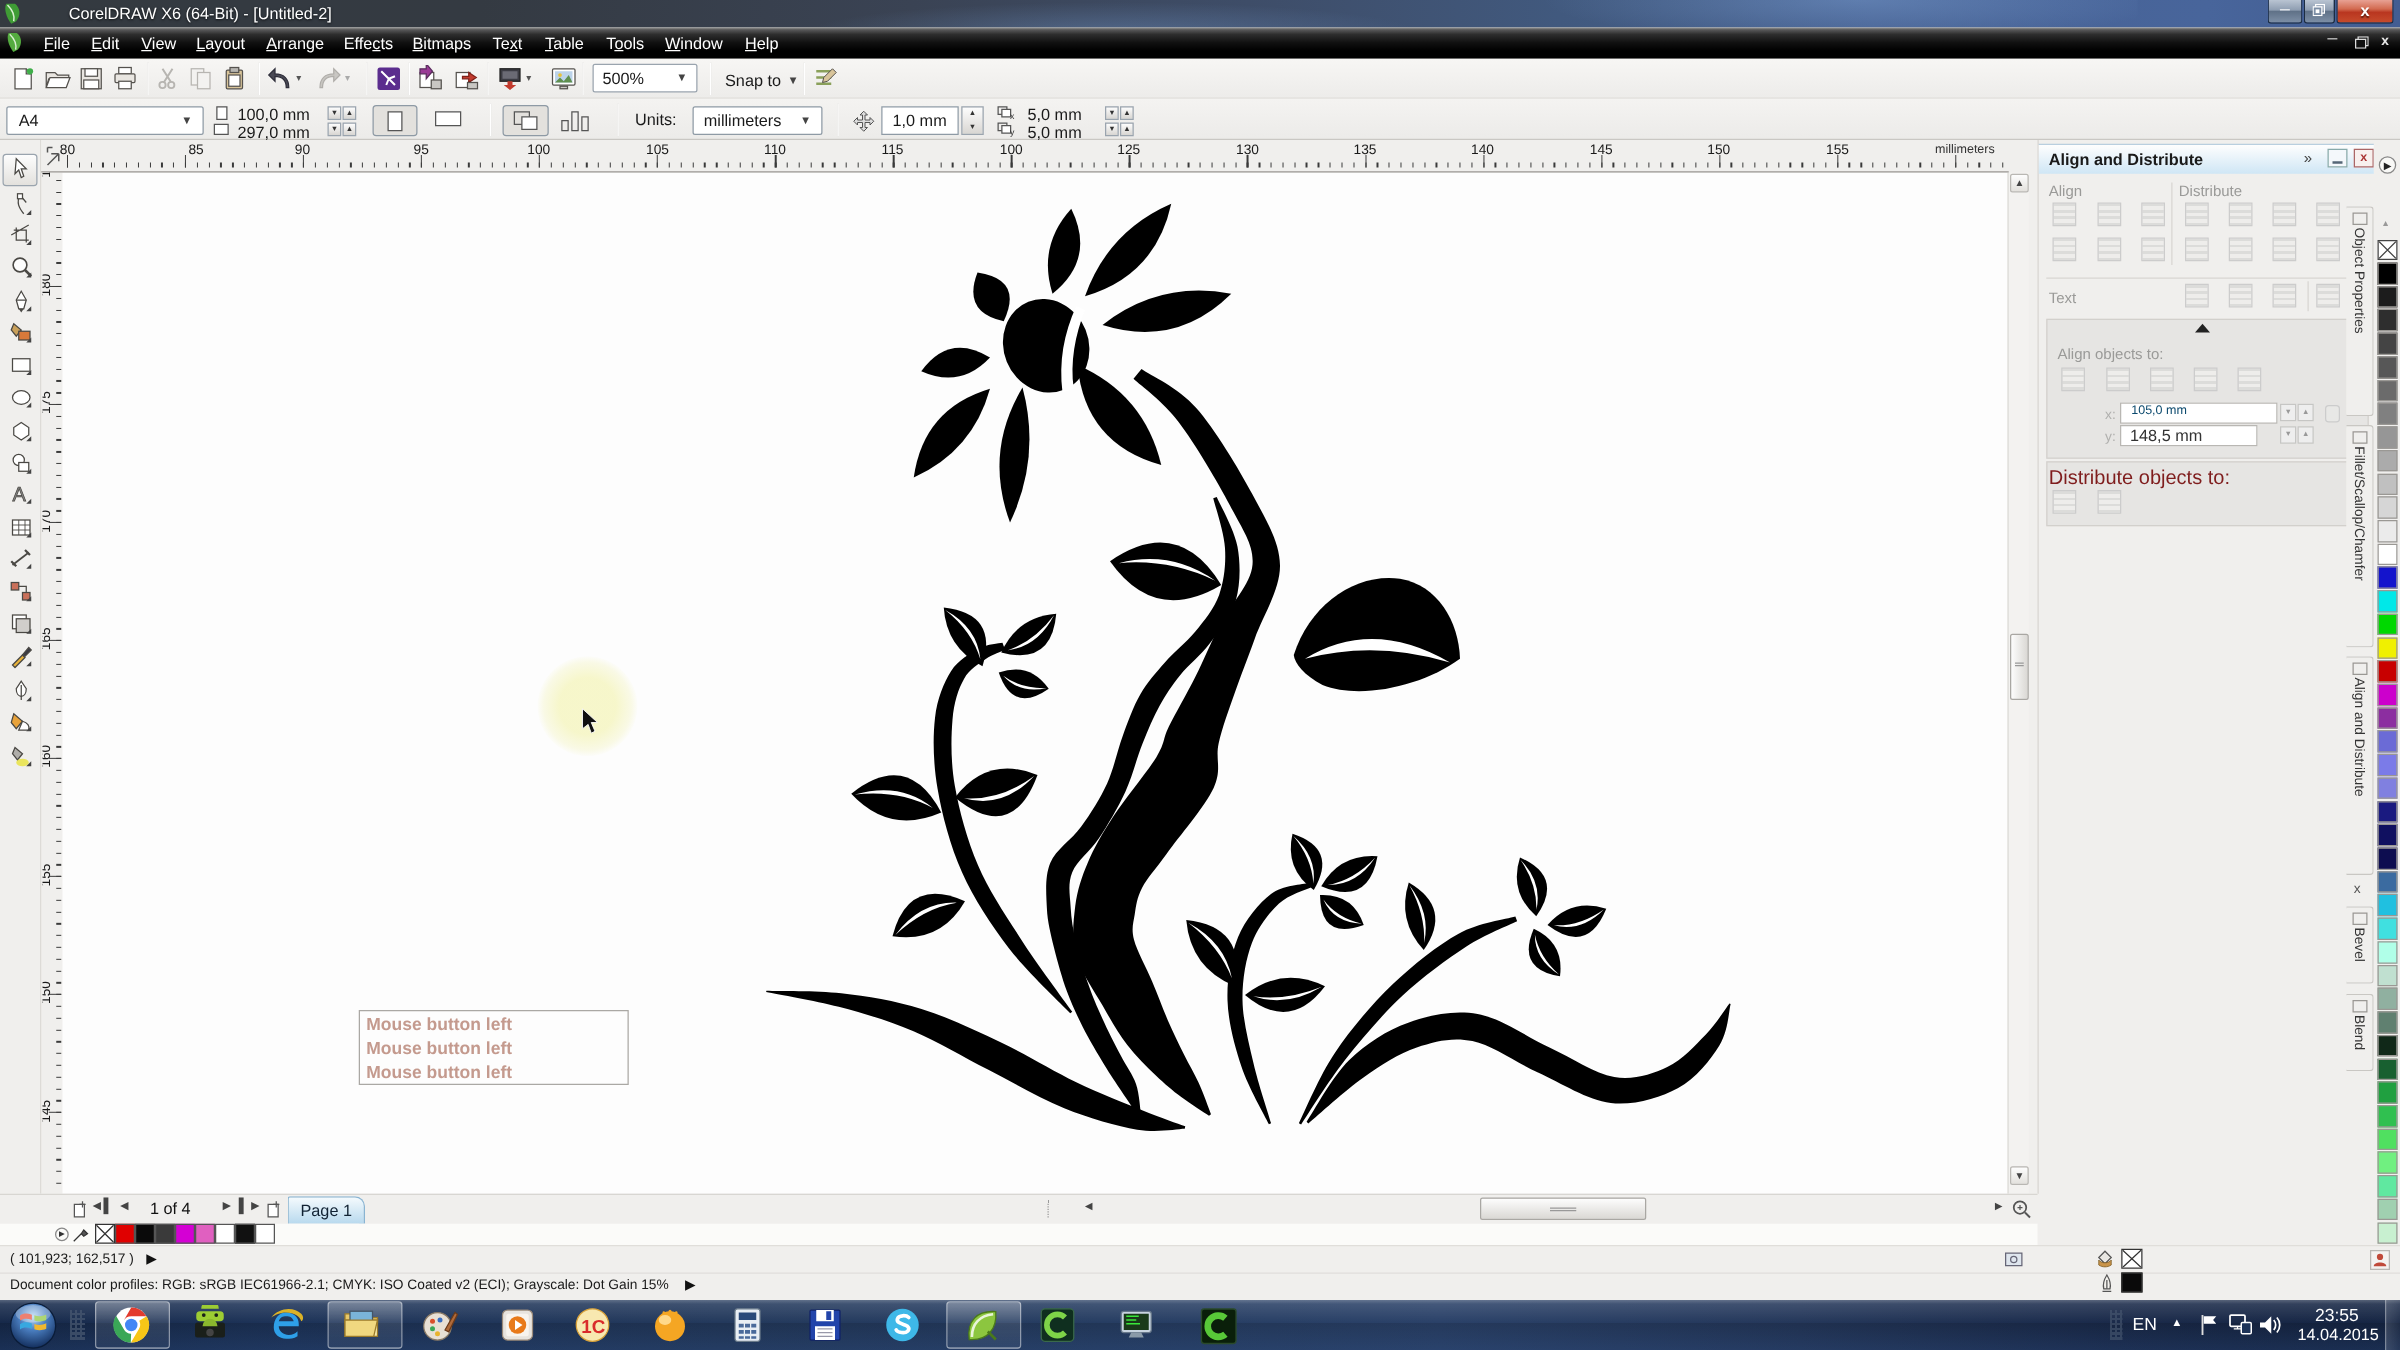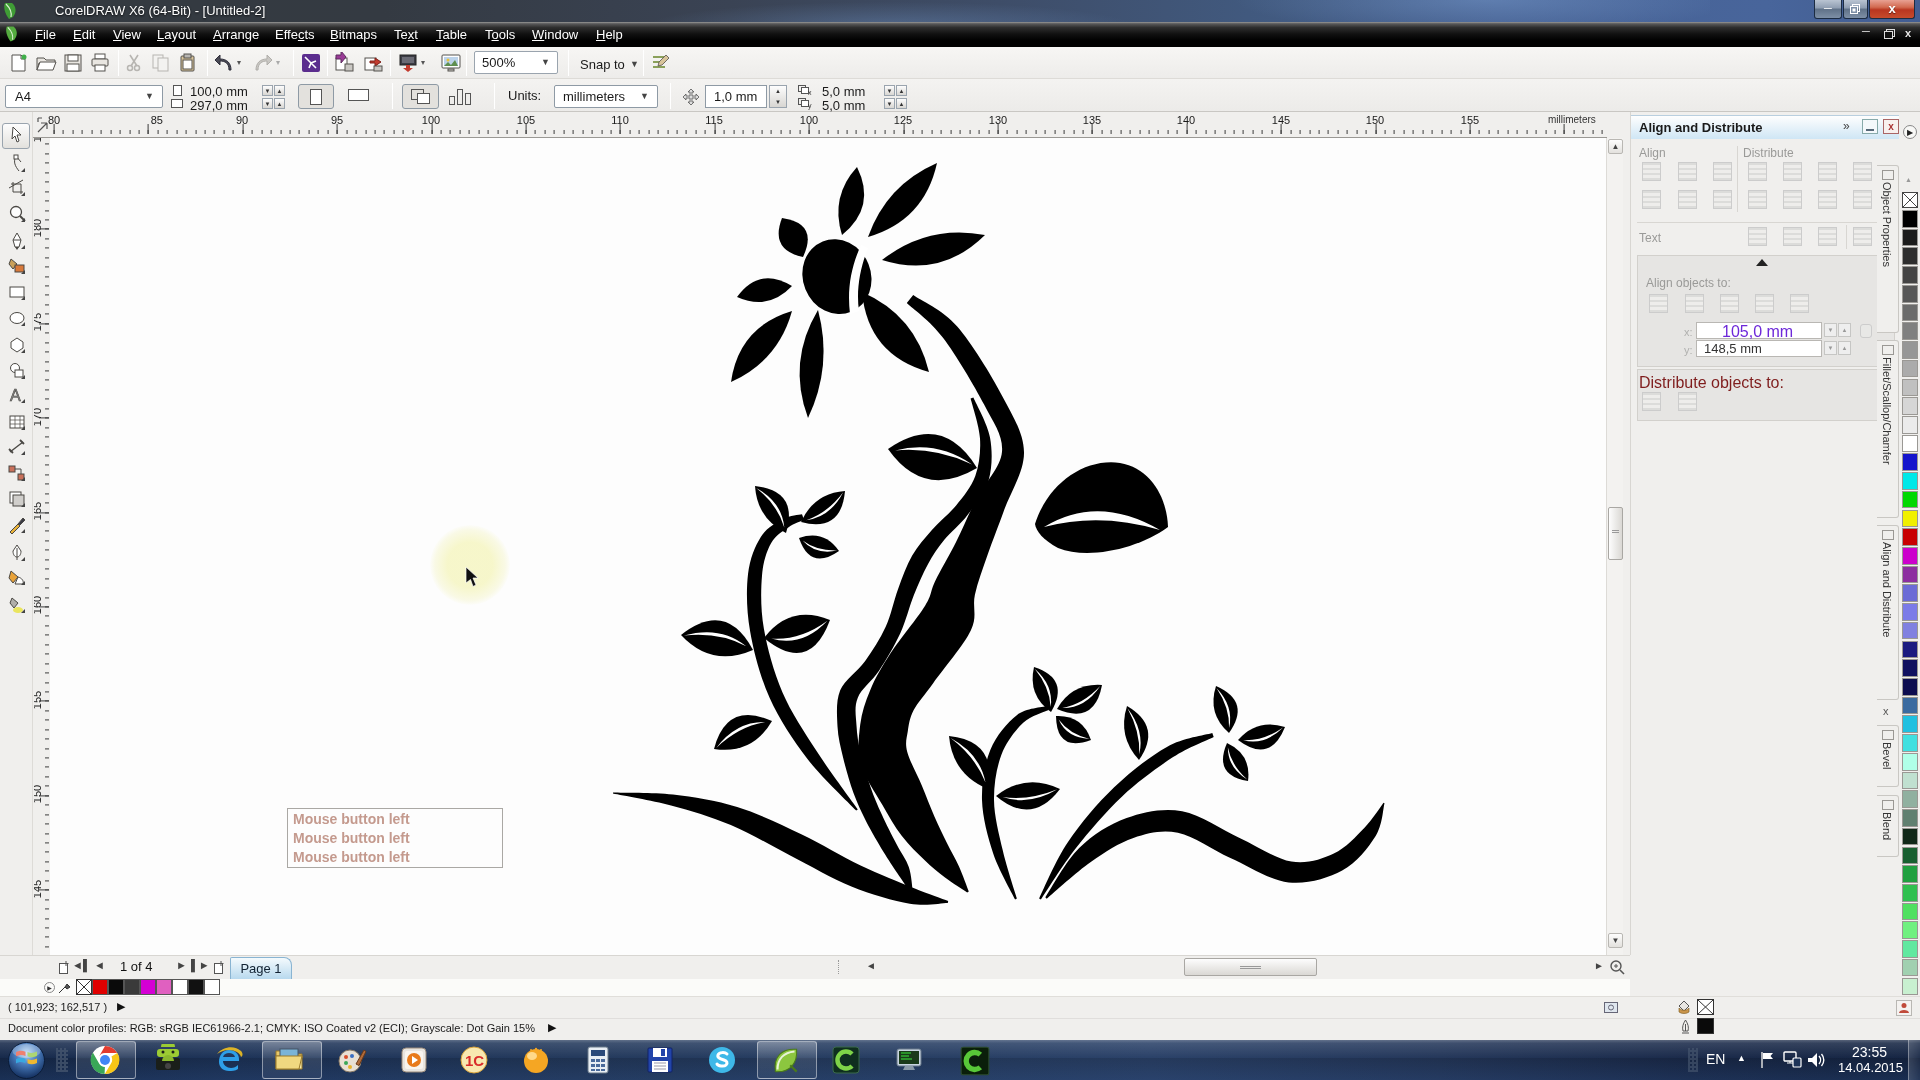--- a/index.html
+++ b/index.html
@@ -420,22 +420,22 @@
     <div class="ab" style="left:6px;top:143px;width:258px;height:112px;background:#e6e5e3;border:1px solid #d2d0cc">
       <div class="ab" style="left:118px;top:3px;border-left:6px solid transparent;border-right:6px solid transparent;border-bottom:7px solid #222"></div>
       <span class="ab" style="left:8px;top:20px;font-size:12px;color:#9a9a98">Align objects to:</span>
       <div class="ab" style="left:11px;top:38px;width:19px;height:19px;border:1px solid #ccc;background:repeating-linear-gradient(0deg,#dcdcda 0 2px,#eeedeb 2px 5px)"></div>
       <div class="ab" style="left:47px;top:38px;width:19px;height:19px;border:1px solid #ccc;background:repeating-linear-gradient(0deg,#dcdcda 0 2px,#eeedeb 2px 5px)"></div>
       <div class="ab" style="left:82px;top:38px;width:19px;height:19px;border:1px solid #ccc;background:repeating-linear-gradient(0deg,#dcdcda 0 2px,#eeedeb 2px 5px)"></div>
       <div class="ab" style="left:117px;top:38px;width:19px;height:19px;border:1px solid #ccc;background:repeating-linear-gradient(0deg,#dcdcda 0 2px,#eeedeb 2px 5px)"></div>
       <div class="ab" style="left:152px;top:38px;width:19px;height:19px;border:1px solid #ccc;background:repeating-linear-gradient(0deg,#dcdcda 0 2px,#eeedeb 2px 5px)"></div>
       <span class="ab" style="left:46px;top:70px;font-size:11px;color:#b0b0ae">x:</span>
       <span class="ab" style="left:46px;top:88px;font-size:11px;color:#b0b0ae">y:</span>
-      <div class="ab" style="left:58px;top:66px;width:126px;height:17px;background:#fff;border:1px solid #b9b7b3;font-size:16px;color:#6d28d9;padding:0 0 0 25px">105,0 mm</div>
-      <div class="ab" style="left:58px;top:84px;width:126px;height:17px;background:#fff;border:1px solid #b9b7b3;font-size:13px;color:#333;padding:0 0 0 7px">148,5 mm</div>
+      <div class="ab" style="left:58px;top:66px;width:126px;height:17px;background:#fff;border:1px solid #b9b7b3;font-size:10px;color:#0c4a6e;padding:0 0 0 8px">105,0 mm</div>
+      <div class="ab" style="left:58px;top:84px;width:110px;height:17px;background:#fff;border:1px solid #b9b7b3;font-size:13px;color:#333;padding:0 0 0 7px">148,5 mm</div>
       <div class="ab" style="left:186px;top:67px;width:13px;height:14px;background:#eee;border:1px solid #c6c6c4;font-size:6px;color:#999;text-align:center;line-height:13px">▼</div>
       <div class="ab" style="left:200px;top:67px;width:13px;height:14px;background:#eee;border:1px solid #c6c6c4;font-size:6px;color:#999;text-align:center;line-height:13px">▲</div>
       <div class="ab" style="left:186px;top:85px;width:13px;height:14px;background:#eee;border:1px solid #c6c6c4;font-size:6px;color:#999;text-align:center;line-height:13px">▼</div>
       <div class="ab" style="left:200px;top:85px;width:13px;height:14px;background:#eee;border:1px solid #c6c6c4;font-size:6px;color:#999;text-align:center;line-height:13px">▲</div>
       <div class="ab" style="left:222px;top:68px;width:12px;height:14px;border:1px solid #ccc;border-radius:3px;background:#e8e8e6"></div>
     </div>
     <div class="ab" style="left:6px;top:257px;width:258px;height:52px;background:#e6e5e3;border:1px solid #d2d0cc"></div>
     <span class="ab" style="left:8px;top:262px;font-size:16px;color:#7f1d1d">Distribute objects to:</span>
     <div class="ab" style="left:11px;top:280px;width:19px;height:19px;border:1px solid #ccc;background:repeating-linear-gradient(0deg,#dcdcda 0 2px,#eeedeb 2px 5px)"></div>
     <div class="ab" style="left:47px;top:280px;width:19px;height:19px;border:1px solid #ccc;background:repeating-linear-gradient(0deg,#dcdcda 0 2px,#eeedeb 2px 5px)"></div>

